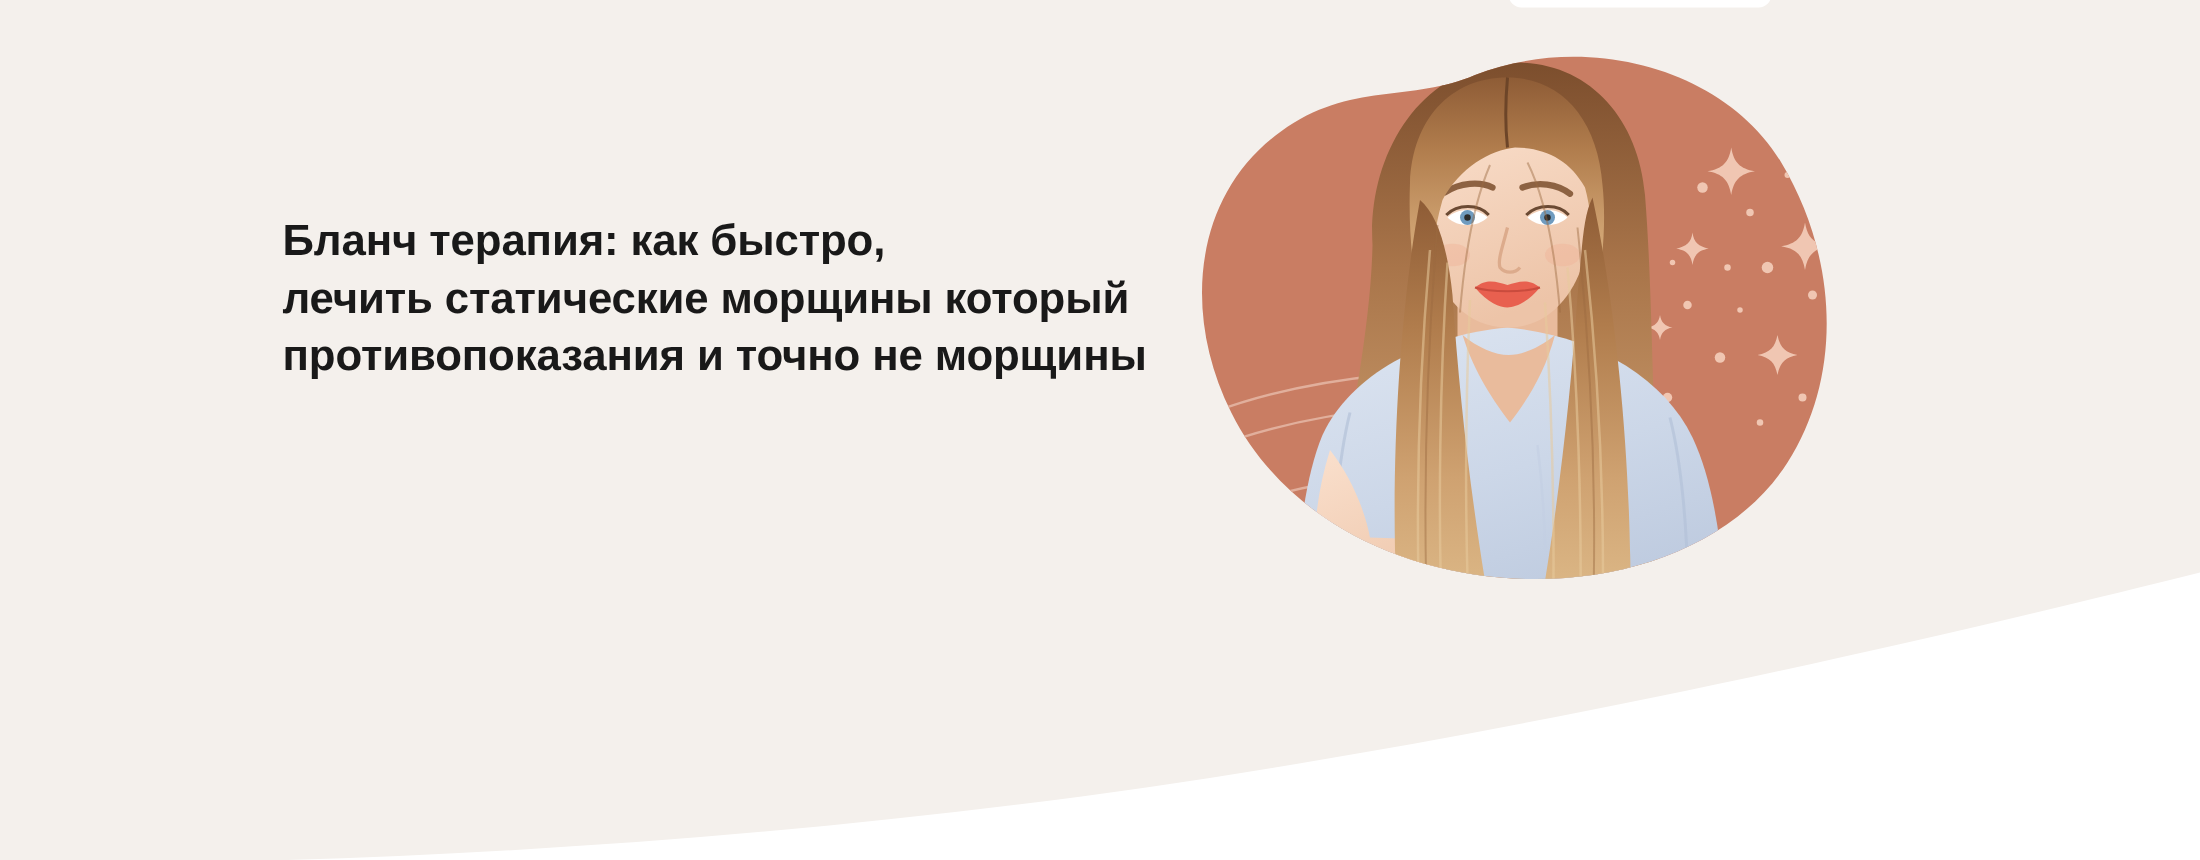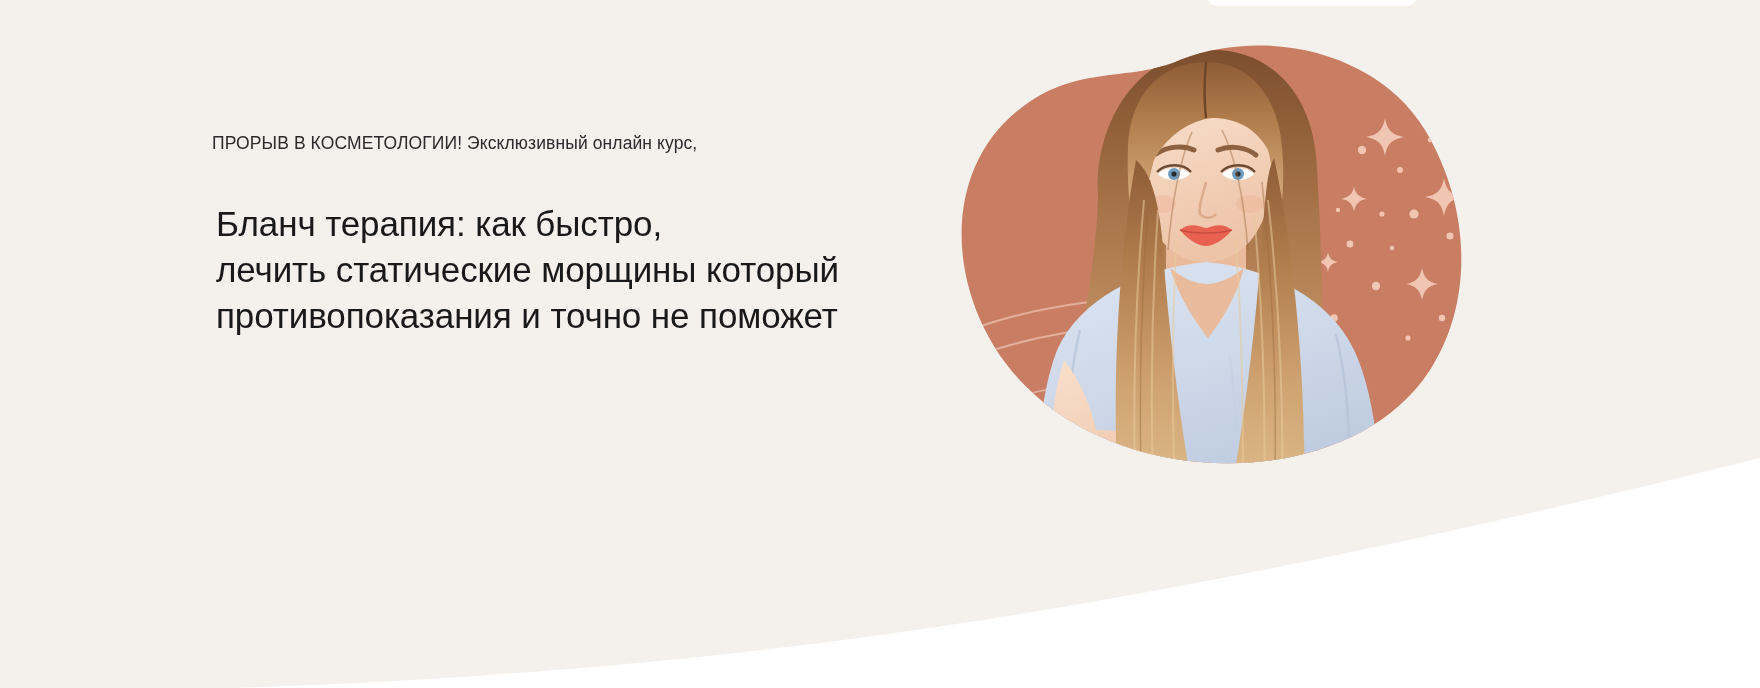--- a/index.html
+++ b/index.html
@@ -57,24 +57,24 @@
     font-size:17.5px;
     line-height:31px;
     color:#2b2b2b;
     letter-spacing:.1px;
     font-weight:400;
     margin:0 0 42px 0;
     max-width:580px;
   }
   .eyebrow .l2{display:block;}
   .headline{
-    margin:4px;
+    margin:14px;
     font-size:35px;
     line-height:46px;
-    font-weight:400;
+    font-weight:700;
     color:#191919;
     letter-spacing:-0.1px;
     max-width:680px;
   }
   .headline .hl{display:block;white-space:nowrap;}
 </style>
 </head>
 <body>
 
 <div class="hero">
@@ -315,27 +315,26 @@
             <path d="M276 62 C274 84, 274 100, 276 118" stroke="#6d4528" stroke-width="2.4" fill="none"></path>
           </g>
         </g>
       </svg>
     </div>
   </div>
 
   <div class="text-col">
 
     <p class="eyebrow">
-      <span>ПРОРЫВ В КОСМЕТОЛОГИИ! Эксклюзивный онлайн курс,</span>
     </p>
 
     <h1 class="headline">
       <span class="hl">Бланч терапия: как быстро,</span>
       <span class="hl">лечить статические морщины который</span>
-      <span class="hl">противопоказания и точно не поможет</span>
+      <span class="hl">противопоказания и точно не морщины</span>
     </h1>
   </div>
 
   <svg class="bottom-wave" viewBox="0 0 1760 290" preserveAspectRatio="none" xmlns="http://www.w3.org/2000/svg">
     <path d="M1760 60
              C1560 110, 1300 170, 1020 216
              C780 256, 500 282, 230 290
              L1760 290 Z" fill="#ffffff"></path>
   </svg>
 

